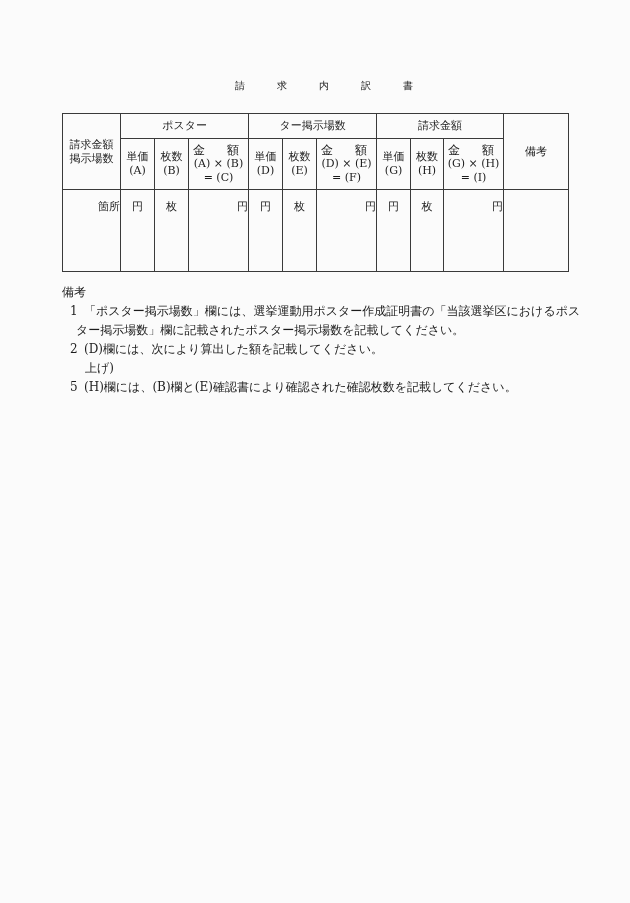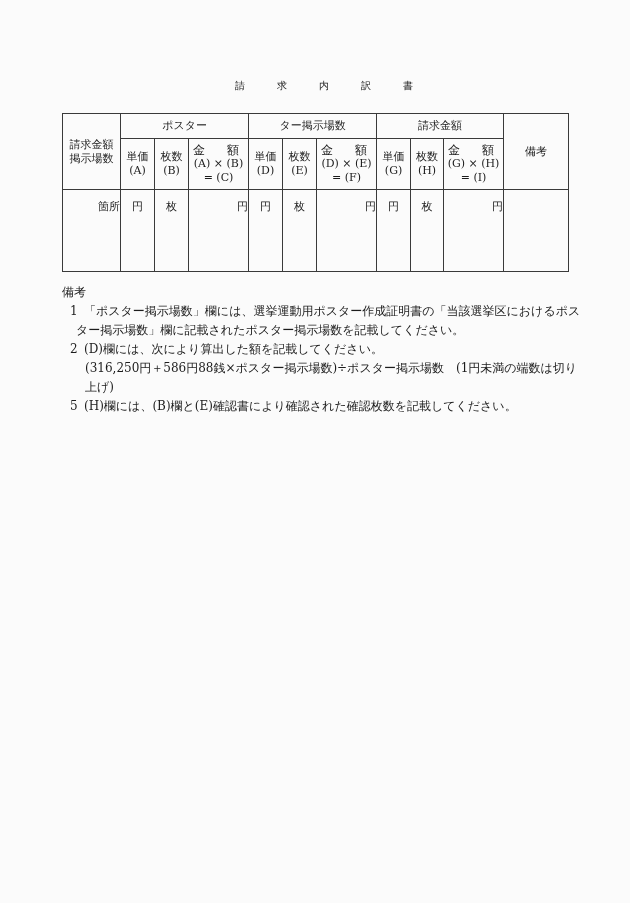--- a/index.html
+++ b/index.html
@@ -165,23 +165,20 @@
     <span class="num">1</span><span class="txt">「ポスター掲示場数」欄には、選挙運動用ポスター作成証明書の「当該選挙区におけるポス</span>
   </div>
   <div class="nl hang">
     <span class="txt">ター掲示場数」欄に記載されたポスター掲示場数を記載してください。</span>
   </div>
 
   <div class="nl">
     <span class="num">2</span><span class="txt">(D)欄には、次により算出した額を記載してください。</span>
   </div>
   <div class="nl sub">
-    <span class="txt">(316,250円＋586円88銭×ポスター掲示場数)÷ポスター掲示場数　(1円未満の端数は切り</span>
-  </div>
-  <div class="nl sub">
     <span class="txt">上げ)</span>
   </div>
 
 
 
   <div class="nl">
     <span class="num">5</span><span class="txt">(H)欄には、(B)欄と(E)確認書により確認された確認枚数を記載してください。</span>
   </div>
 </div>
 

